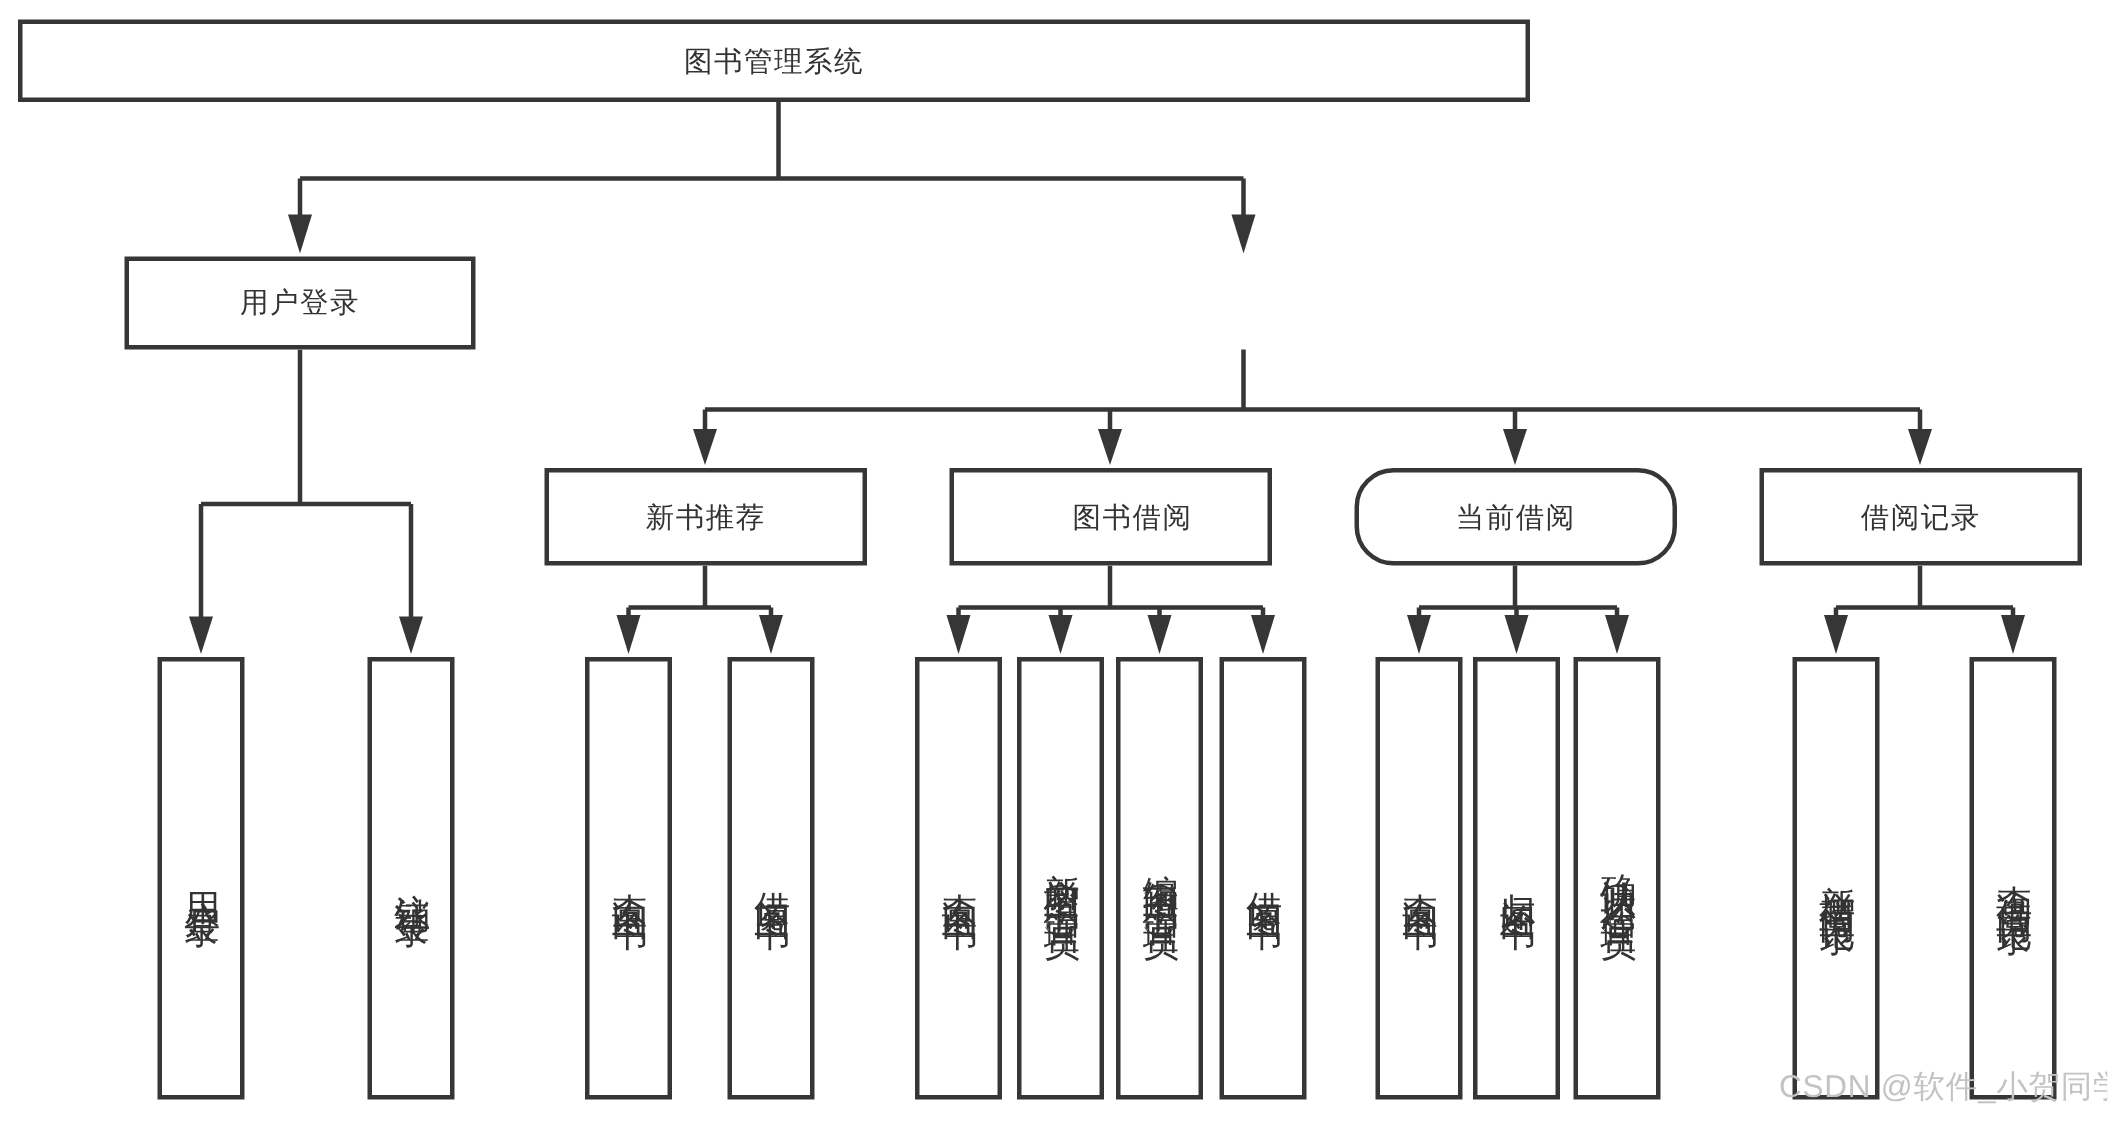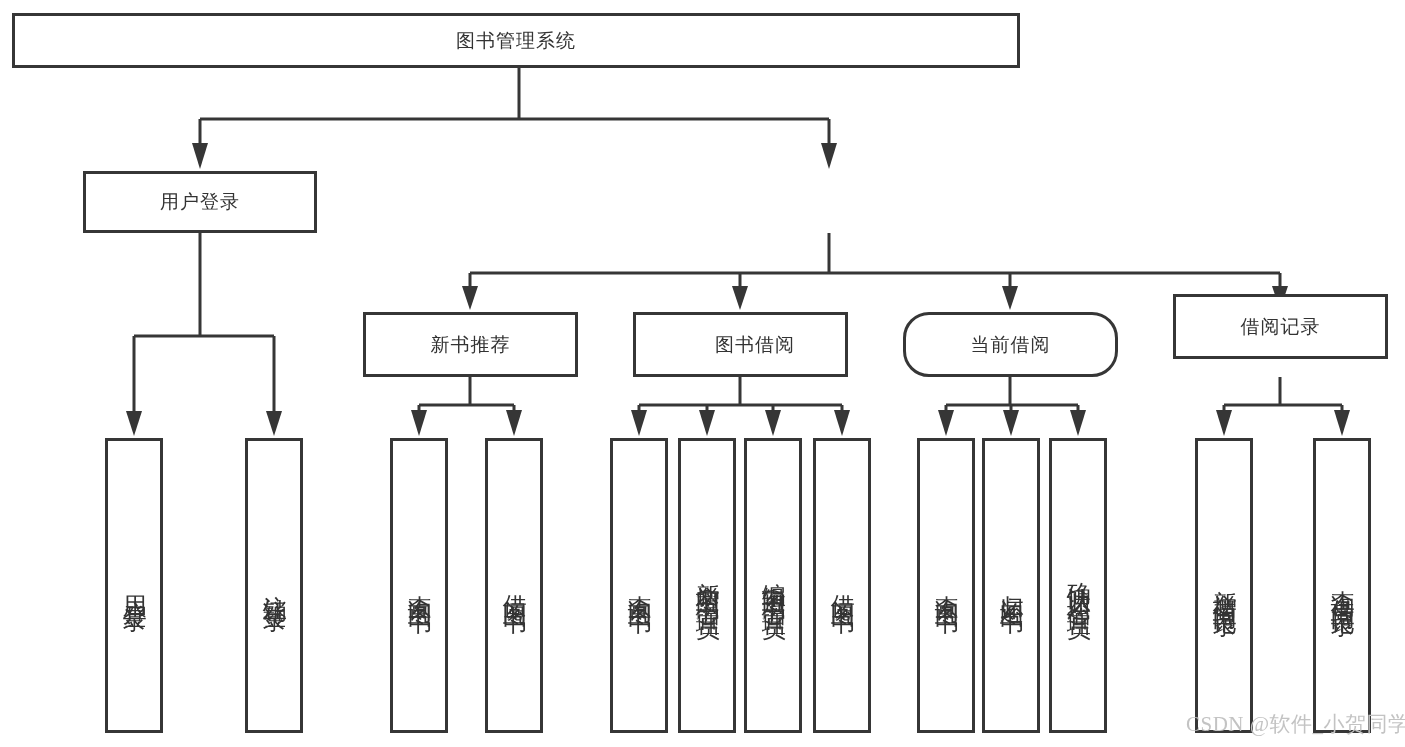--- a/index.html
+++ b/index.html
@@ -8,21 +8,20 @@
     --watermark:#c3c3c3;
     --bg:#ffffff;
   }
   html,body{margin:0;padding:0;background:var(--bg);}
   body{font-family:"Liberation Sans",sans-serif;color:var(--text);}
   #stage{
     position:relative;
     width:1405px;height:747px;
     background:var(--bg);
     overflow:hidden;
-    font-family:Liberation Serif, serif;
   }
   #wires{position:absolute;left:0;top:0;width:1405px;height:747px;}
   #wires path{stroke:var(--line);stroke-width:3;fill:none;}
   #wires polygon{fill:var(--line);stroke:none;}
   .hbox{
     position:absolute;
     box-sizing:border-box;
     border:3px solid var(--line);
     background:var(--bg);
     display:flex;align-items:center;justify-content:center;
@@ -87,21 +86,21 @@
     <polygon points="1334,410 1350,410 1342,436"></polygon>
   </svg>
 
   <div class="hbox" style="left:12px;top:13px;width:1008px;height:55px;">图书管理系统</div>
 
   <div class="hbox" style="left:83px;top:171px;width:234px;height:62px;">用户登录</div>
 
   <div class="hbox" style="left:363px;top:312px;width:215px;height:65px;">新书推荐</div>
   <div class="hbox" style="left:633px;top:312px;width:215px;height:65px;padding-left:29px;">图书借阅</div>
   <div class="hbox" style="left:903px;top:312px;width:215px;height:65px;border-radius:26px;">当前借阅</div>
-  <div class="hbox" style="left:1173px;top:294px;width:215px;height:65px;">借阅记录</div>
+  <div class="hbox" style="left:1173px;top:312px;width:215px;height:65px;">借阅记录</div>
 
   <div class="vbox" style="left:105px;">用户登录</div>
   <div class="vbox" style="left:245px;">注销登录</div>
 
   <div class="vbox" style="left:390px;">查询图书</div>
   <div class="vbox" style="left:485px;">借阅图书</div>
 
   <div class="vbox" style="left:610px;">查询图书</div>
   <div class="vbox" style="left:678px;">新增图书（管理员）</div>
   <div class="vbox" style="left:744px;">编辑图书（管理员）</div>

